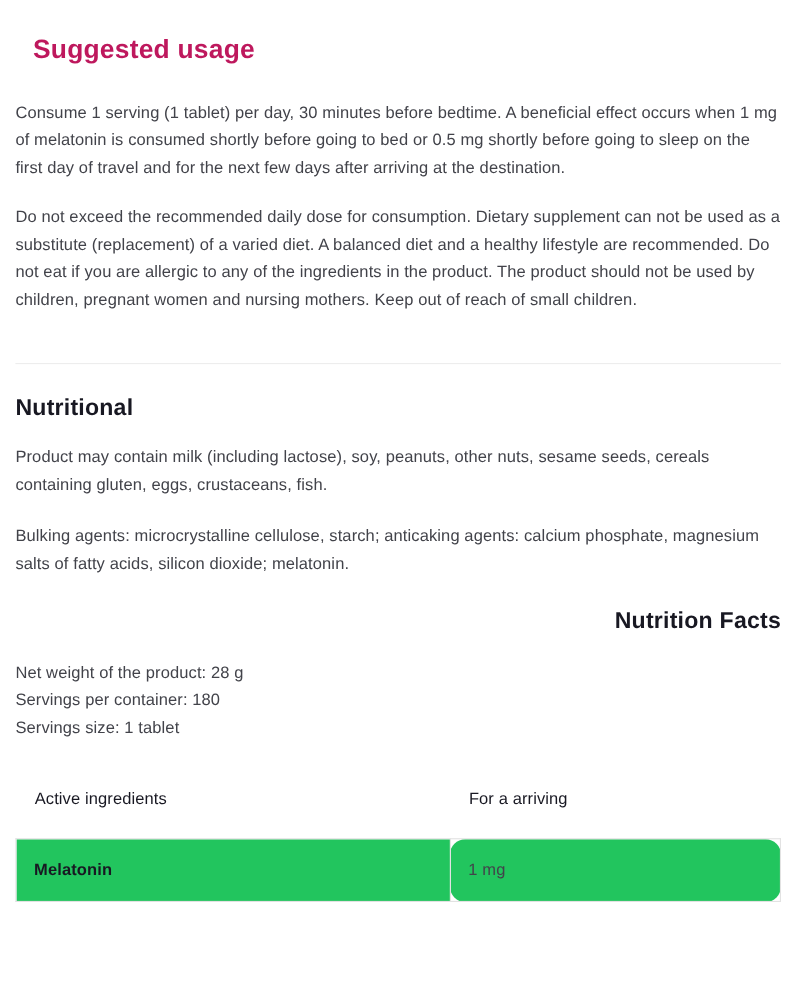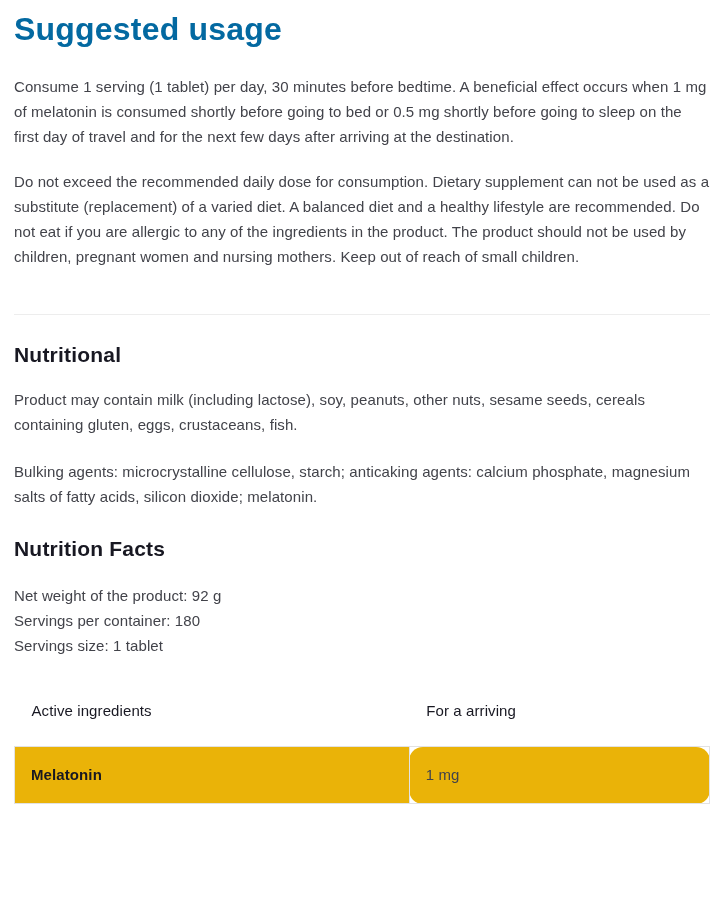--- a/index.html
+++ b/index.html
@@ -11,44 +11,45 @@
   body {
     width: 724px;
     min-height: 899px;
     font-family: "Liberation Sans", sans-serif;
     color: #42434a;
   }
   .page {
     padding: 0 14px 18px 14px;
   }
   h2.section-title {
-    font-size: 32px;
+    font-size: 24px;
     line-height: 29px;
     font-weight: 700;
-    color: #0369a1;
+    color: #be185d;
     letter-spacing: 0.2px;
-    margin: 0;
+    margin: 16px;
   }
   h2.section-title.first {
     padding-top: 15px;
     margin-bottom: 30px;
   }
   h2.section-title.second {
     margin-top: 32px;
     margin-bottom: 0;
   }
   h3.sub-title {
     font-size: 21px;
     line-height: 25px;
     font-weight: 700;
     color: #181822;
     letter-spacing: 0.2px;
     margin: 27px 0 0 0;
   }
   h3.sub-title.facts-title {
+    text-align: right;
   }
   p.body-text {
     font-size: 15px;
     line-height: 25px;
     letter-spacing: 0.1px;
     margin: 20px 0 0 0;
   }
   p.body-text.after-heading {
     margin-top: 22px;
   }
@@ -80,21 +81,21 @@
     letter-spacing: 0.1px;
     padding: 0 0 25px 17px;
   }
   table.nutrition-table th.col-ingredient { width: 56.8%; }
   table.nutrition-table td {
     border: 1px solid #e2e2e2;
     font-size: 15px;
     line-height: 20px;
     letter-spacing: 0.1px;
     padding: 18px 16px;
-    background: #eab308;
+    background: #22c55e;
   }
   td.cell-ingredient {
     font-weight: 700;
     color: #181822;
   }
   td.cell-portion {
     color: #42434a;
     border-radius: 14px;
   }
 </style>
@@ -113,21 +114,21 @@
 
   <section>
 
     <h3 class="sub-title">Nutritional</h3>
     <p class="body-text">Product may contain milk (including lactose), soy, peanuts, other nuts, sesame seeds, cereals containing gluten, eggs, crustaceans, fish.</p>
     <p class="body-text after-heading">Bulking agents: microcrystalline cellulose, starch; anticaking agents: calcium phosphate, magnesium salts of fatty acids, silicon dioxide; melatonin.</p>
 
     <h3 class="sub-title facts-title">Nutrition Facts</h3>
 
     <div class="facts-block">
-      <p class="fact-line">Net weight of the product: 92 g</p>
+      <p class="fact-line">Net weight of the product: 28 g</p>
       <p class="fact-line">Servings per container: 180</p>
       <p class="fact-line">Servings size: 1 tablet</p>
     </div>
 
     <table class="nutrition-table">
       <thead>
         <tr>
           <th class="col-ingredient">Active ingredients</th>
           <th class="col-portion">For a arriving</th>
         </tr>

